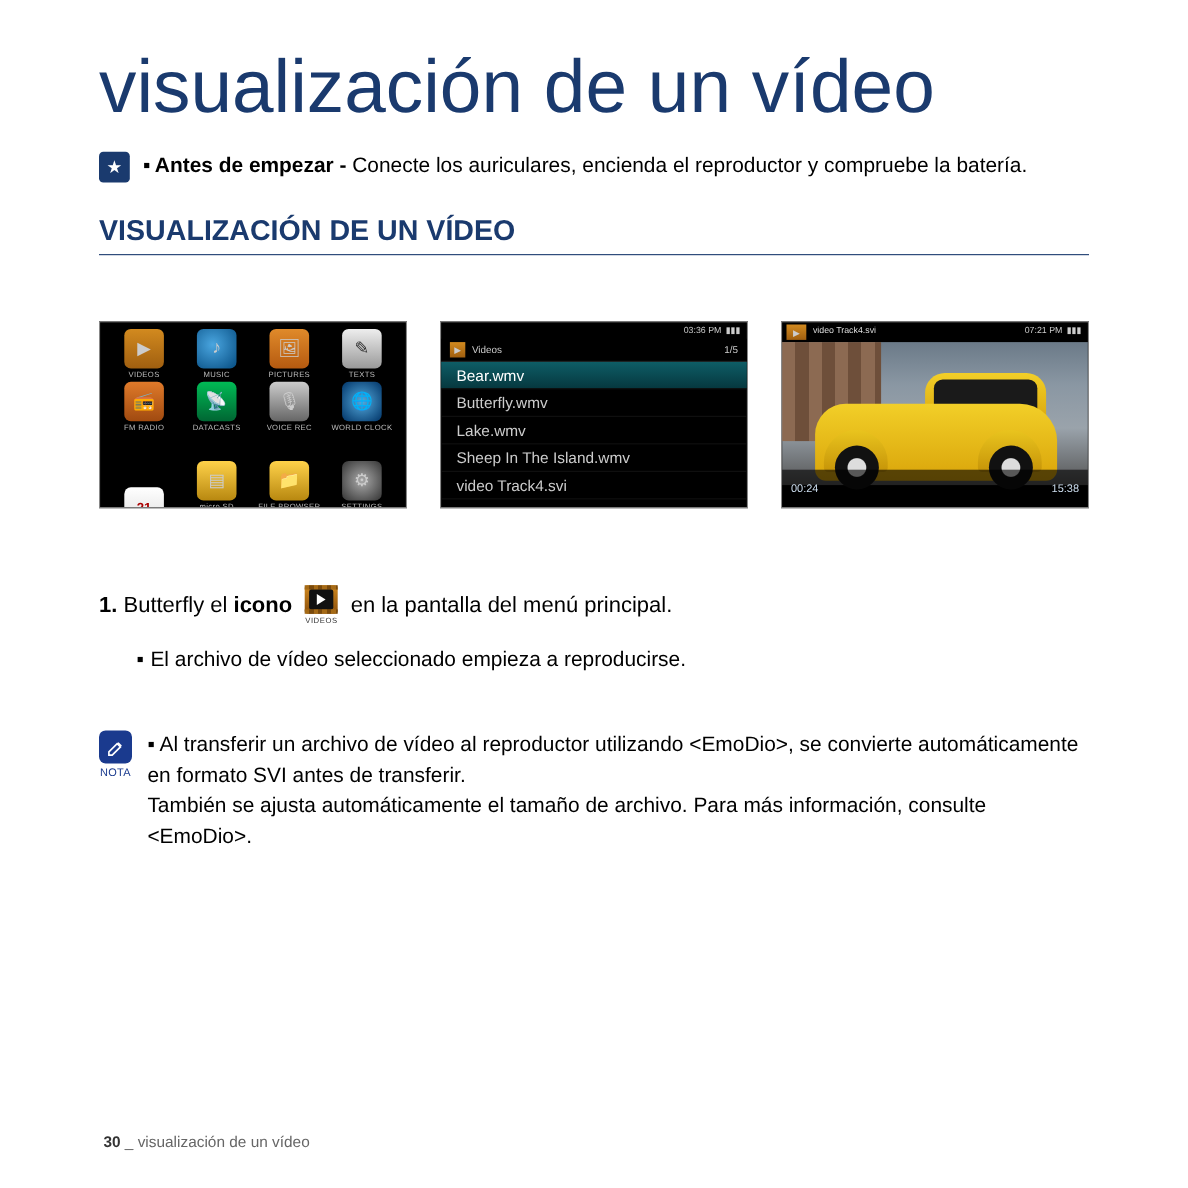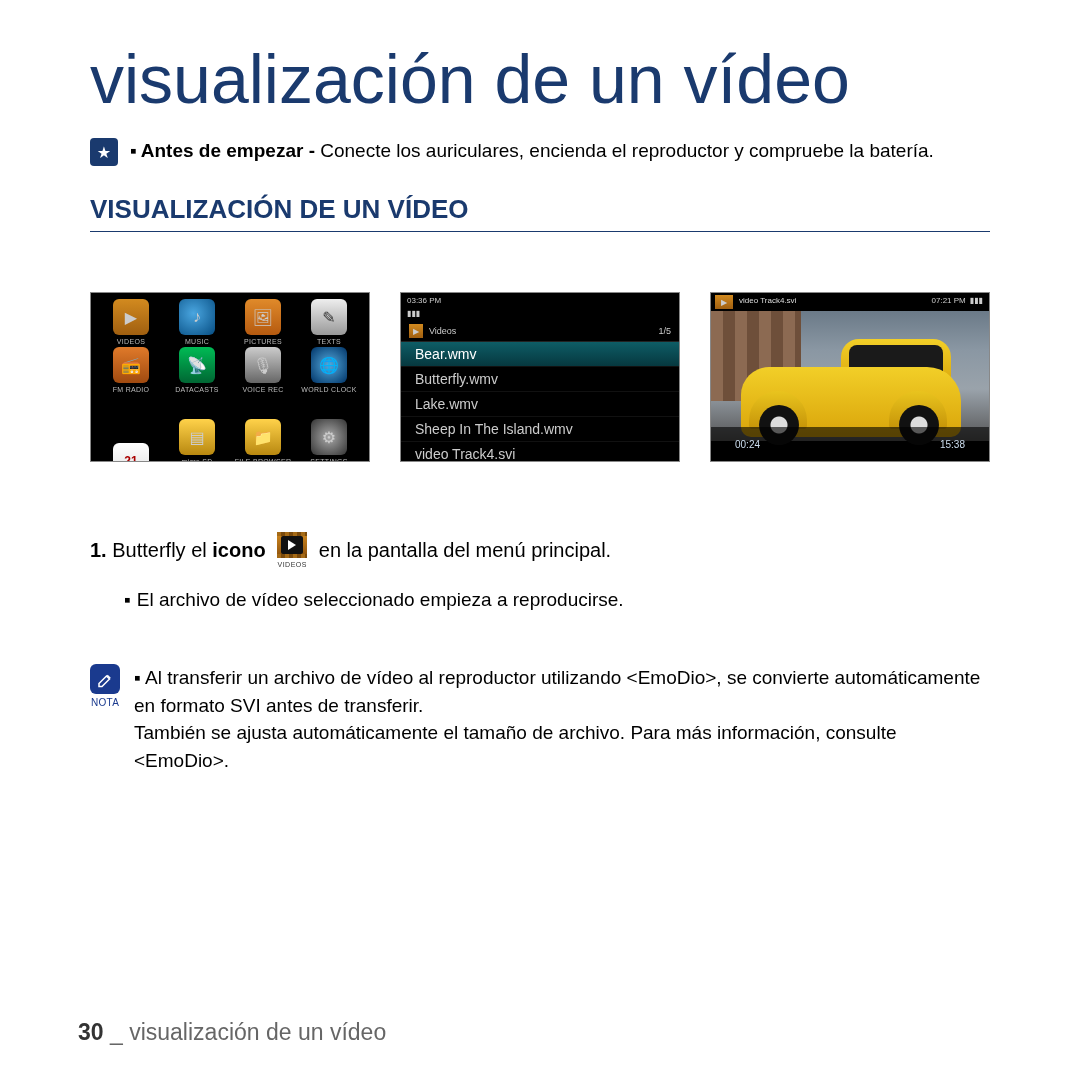--- a/index.html
+++ b/index.html
@@ -87,21 +87,21 @@
   .ic-texts  { background: linear-gradient(#eee,#999); color:#333; }
   .ic-radio  { background: linear-gradient(#e07a2a,#a04a10); }
   .ic-data   { background: linear-gradient(#0b5,#063); }
   .ic-voice  { background: linear-gradient(#ccc,#666); }
   .ic-clock  { background: radial-gradient(circle,#5ad,#036); }
   .ic-cal    { background: linear-gradient(#fff,#ddd); color:#a00; font-weight:bold; font-size:12px;margin-top:48px; }
   .ic-sd     { background: linear-gradient(#ffd24a,#b88810); }
   .ic-files  { background: linear-gradient(#ffd24a,#b88810); }
   .ic-set    { background: radial-gradient(circle,#aaa,#333); }
   
-  .s2-status { display:flex; justify-content:flex-end; padding:3px 6px; font-size:8px; gap:4px;flex-direction:column; }
+  .s2-status { display:flex; justify-content:flex-end; padding:3px 6px; font-size:8px; gap:4px; }
   .s2-header { display:flex; justify-content:space-between; align-items:center; padding:3px 8px; background:#000; border-bottom:1px solid #222; }
   .s2-header-left { display:flex; align-items:center; gap:6px; }
   .s2-hicon { width:14px; height:14px; background: linear-gradient(#d28a1f,#a05f10); display:flex; align-items:center; justify-content:center; font-size:8px; }
   .s2-rows { }
   .s2-row { padding:4px 14px; font-size:14px; border-bottom:1px solid #111; }
   .s2-row.sel { background: linear-gradient(#0e5d66,#06383f); color:#fff; }
   
   .s3-status { position:absolute; top:3px; right:6px; font-size:8px; display:flex; gap:4px; }
   .s3-title  { position:absolute; top:3px; left:28px; font-size:8px; color:#ddd; }
   .s3-topicon { position:absolute; top:2px; left:4px; width:18px; height:14px; background: linear-gradient(#d28a1f,#a05f10); display:flex; align-items:center; justify-content:center; font-size:8px; }
@@ -137,21 +137,21 @@
   }
   .s3-car .fender.front { left:8px; }
   .s3-car .fender.rear  { left:148px; }
   .s3-car .wheel {
     position:absolute; bottom:-8px; width:40px; height:40px;
     background: radial-gradient(circle,#ddd 0 8px,#111 9px 40px);
     border-radius:50%;
   }
   .s3-car .wheel.front { left:18px; }
   .s3-car .wheel.rear  { left:158px; }
-  .s3-bar { position:absolute; left:0; right:0; bottom:0; height:34px; background: rgba(0,0,0,0.6); display:flex; justify-content:space-between; align-items:center; padding:0 24px; font-size:10px; color:#cde; }
+  .s3-bar { position:absolute; left:0; right:0; bottom:0; height:34px; background: rgba(0,0,0,0.6); display:flex; justify-content:space-between; align-items:center; padding:0 8px; font-size:10px; color:#cde; }
 
   
   .steps { font-size: 20px; line-height: 1.55; margin-bottom: 50px; }
   .step { margin-bottom: 14px; }
   .step .num { font-weight: bold; }
   .inline-icon-wrap { display:inline-flex; flex-direction:column; align-items:center; vertical-align: middle; margin: 0 6px; }
   .inline-icon {
     width: 30px; height: 26px;
     background: linear-gradient(#d28a1f,#8a4f0c);
     border-radius: 3px;
@@ -179,23 +179,23 @@
     border-radius: 6px;
     display:flex; align-items:center; justify-content:center;
     color:#fff;
   }
   .note-badge svg { width:18px; height:18px; }
   .note-label { font-size: 10px; color:#1a3a8e; margin-top:2px; letter-spacing:0.3px; }
 
   
   .footer {
     position: absolute;
-    left: 78px;
+    left: 94px;
     bottom: 34px;
-    font-size: 23px;
+    font-size: 14px;
     color: #666;
   }
   .footer .pg { font-weight: bold; color:#333; }
 </style>
 </head>
 <body>
 
 <h1 class="page-title">visualización de un vídeo</h1>
 
 <div class="intro-row">

